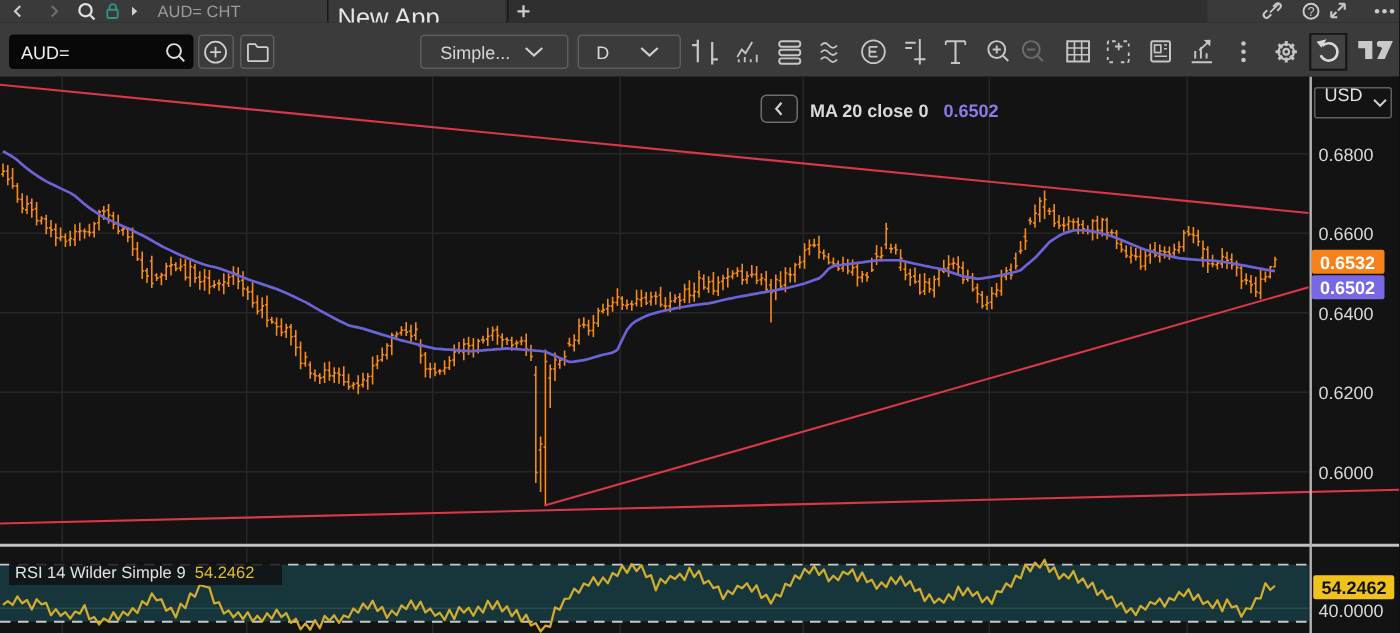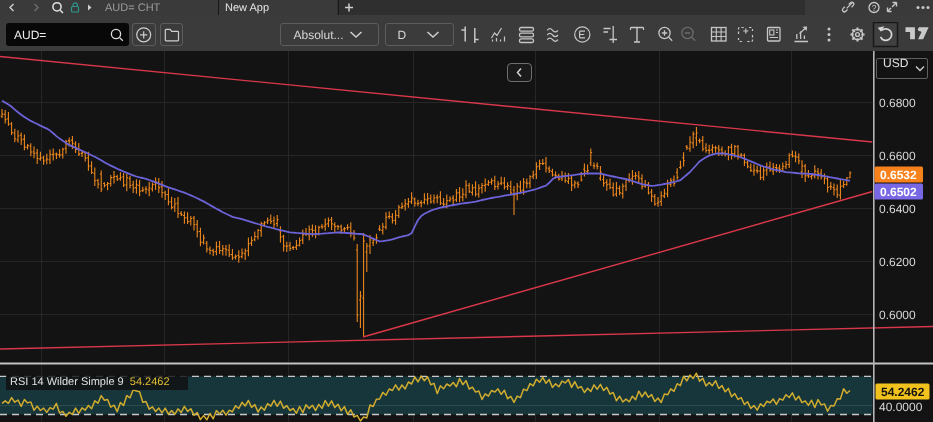--- a/index.html
+++ b/index.html
@@ -64,21 +64,21 @@
 <path d="M13.5 4l-3.5 3.5 3.5 3.5" stroke="#cfcfcf" stroke-width="1.4" fill="none"></path>
 <path d="M34.5 4l3.5 3.5-3.5 3.5" stroke="#6f6f6f" stroke-width="1.4" fill="none"></path>
 <circle cx="57" cy="6.8" r="4.1" stroke="#e2e2e2" stroke-width="1.5" fill="none"></circle>
 <path d="M60.2 10.2l2.8 2.8" stroke="#e2e2e2" stroke-width="1.5"></path>
 <rect x="71.5" y="6.5" width="7" height="5.5" rx="1" stroke="#2e958a" stroke-width="1.2" fill="none"></rect>
 <path d="M73 6.5V5a2.2 2.2 0 014.4 0v1.5" stroke="#2e958a" stroke-width="1.2" fill="none"></path>
 <path d="M88 4.5l3.5 3-3.5 3z" fill="#cfcfcf"></path>
 <path d="M345 7.5h8M349 3.5v8" stroke="#cfcfcf" stroke-width="1.5"></path>
 </svg>
 <div class="txt" style="left:105px;top:1.5px;font-size:11px;color:#9b9b9b">AUD= CHT</div>
-<div class="txt" style="left:225px;top:1.5px;font-size:11px;color:#e6e6e6">New App</div>
+<div class="txt" style="left:225px;top:1.5px;font-size:17px;color:#e6e6e6">New App</div>
 <svg class="ic" style="left:840px;top:0" width="93" height="15" viewBox="0 0 93 15">
 <g stroke="#c9c9c9" stroke-width="1.3" fill="none">
 <path d="M7.5 9.5l-1.8 1.8a1.9 1.9 0 01-2.7-2.7l1.8-1.8"></path>
 <path d="M11.5 7.2l1.8-1.8a1.9 1.9 0 00-2.7-2.7L8.8 4.5"></path>
 <path d="M6.7 8.3l5.6-5.6" stroke-width="1.2"></path>
 <circle cx="34" cy="7.5" r="5"></circle>
 <path d="M56.5 2.5h-4m4 0v4m-9 5v-4m0 4h4" stroke-width="1.4"></path>
 <path d="M56.5 2.5L52 7m-4.5 4.5L51 8" stroke-width="1.4"></path>
 </g>
 <text x="34" y="10.6" font-size="8.5" fill="#c9c9c9" text-anchor="middle" font-family="Liberation Sans">?</text>
@@ -96,21 +96,21 @@
 <div class="tb-btn" style="left:132.3px;top:22.7px;width:23.5px;height:23.6px"></div>
 <svg class="ic" style="left:132.3px;top:22.7px" width="23.5" height="23.6" viewBox="0 0 23.5 23.6">
 <circle cx="11.7" cy="11.8" r="7" stroke="#cfcfcf" stroke-width="1.2" fill="none"></circle>
 <path d="M11.7 8.2v7.2M8.1 11.8h7.2" stroke="#cfcfcf" stroke-width="1.2"></path>
 </svg>
 <div class="tb-btn" style="left:159.7px;top:22.7px;width:23.6px;height:23.6px"></div>
 <svg class="ic" style="left:159.7px;top:22.7px" width="23.6" height="23.6" viewBox="0 0 23.6 23.6">
 <path d="M5.3 17V7.2a.8.8 0 01.8-.8h4l1.6 2h6a.8.8 0 01.8.8V17a.8.8 0 01-.8.8H6.1a.8.8 0 01-.8-.8z" stroke="#cfcfcf" stroke-width="1.2" fill="none"></path>
 </svg>
 <div class="tb-btn" style="left:280.4px;top:23.4px;width:99px;height:22.9px"></div>
-<div class="txt" style="left:293.5px;top:28px;font-size:12px;color:#d6d6d6">Absolut...</div>
+<div class="txt" style="left:293.5px;top:28px;font-size:12px;color:#d6d6d6">Simple...</div>
 <svg class="ic" style="left:348px;top:30px" width="16" height="10" viewBox="0 0 16 10">
       <path d="M2.5 2l5.5 5 5.5-5" stroke="#cfcfcf" stroke-width="1.5" fill="none"></path>
     </svg>
 <div class="tb-btn" style="left:384.7px;top:23.4px;width:69px;height:22.9px"></div>
 <div class="txt" style="left:397.5px;top:28px;font-size:12px;color:#d6d6d6">D</div>
 <svg class="ic" style="left:425px;top:30px" width="16" height="10" viewBox="0 0 16 10">
       <path d="M2.5 2l5.5 5 5.5-5" stroke="#cfcfcf" stroke-width="1.5" fill="none"></path>
     </svg>
 <svg class="ic" style="left:455px;top:22px" width="478" height="26" viewBox="0 0 478 26">
 <g stroke="#c6c6c6" stroke-width="1.3" fill="none">
@@ -159,20 +159,21 @@
 <path d="M426.7 8.5a5.8 5.8 0 11-1.2 6.4" stroke="#d8d8d8" stroke-width="1.7" fill="none"></path>
 <path d="M429.3 4.2l-3.3 5.6-3.3-4z" fill="#d8d8d8"></path>
 <path d="M450.5 5.3h9.4v12h-4.8v-7.2h-4.6z" fill="#c9c9c9"></path>
 <path d="M464 5.3h9.6l-5.5 12h-5l3.3-7.1-2.4-2.5z" fill="#c9c9c9"></path>
 <circle cx="464.8" cy="7.3" r="1.9" fill="#c9c9c9"></circle>
 </svg>
 <div class="abs" style="left:506.5px;top:63px;width:25px;height:19px;box-sizing:border-box;border:1px solid #6e6e6e;border-radius:4px;background:#1a1a1a"></div>
 <svg class="ic" style="left:506.5px;top:63px" width="25" height="19" viewBox="0 0 25 19">
       <path d="M14 5.5L10.5 9.5l3.5 4" stroke="#d0d0d0" stroke-width="1.5" fill="none"></path>
     </svg>
+<div class="txt" style="left:540px;top:66.5px;font-size:12px;font-weight:bold;color:#dadada">MA 20 close 0&nbsp;&nbsp;&nbsp;<span style="color:#8a7ce8">0.6502</span></div>
 <div class="abs" style="left:876px;top:58px;width:52px;height:21px;box-sizing:border-box;border:1px solid #606060;border-radius:2px"></div>
 <div class="txt" style="left:883px;top:56px;font-size:12px;color:#e2e2e2">USD</div>
 <svg class="ic" style="left:914px;top:64.5px" width="12" height="8" viewBox="0 0 12 8">
       <path d="M2 1.5l4 4 4-4" stroke="#cfcfcf" stroke-width="1.3" fill="none"></path>
     </svg>
 <div class="txt" style="left:879px;top:96px;font-size:12px;color:#d9d9d9">0.6800</div>
 <div class="txt" style="left:879px;top:148.5px;font-size:12px;color:#d9d9d9">0.6600</div>
 <div class="txt" style="left:879px;top:202px;font-size:12px;color:#d9d9d9">0.6400</div>
 <div class="txt" style="left:879px;top:255px;font-size:12px;color:#d9d9d9">0.6200</div>
 <div class="txt" style="left:879px;top:308px;font-size:12px;color:#d9d9d9">0.6000</div>

